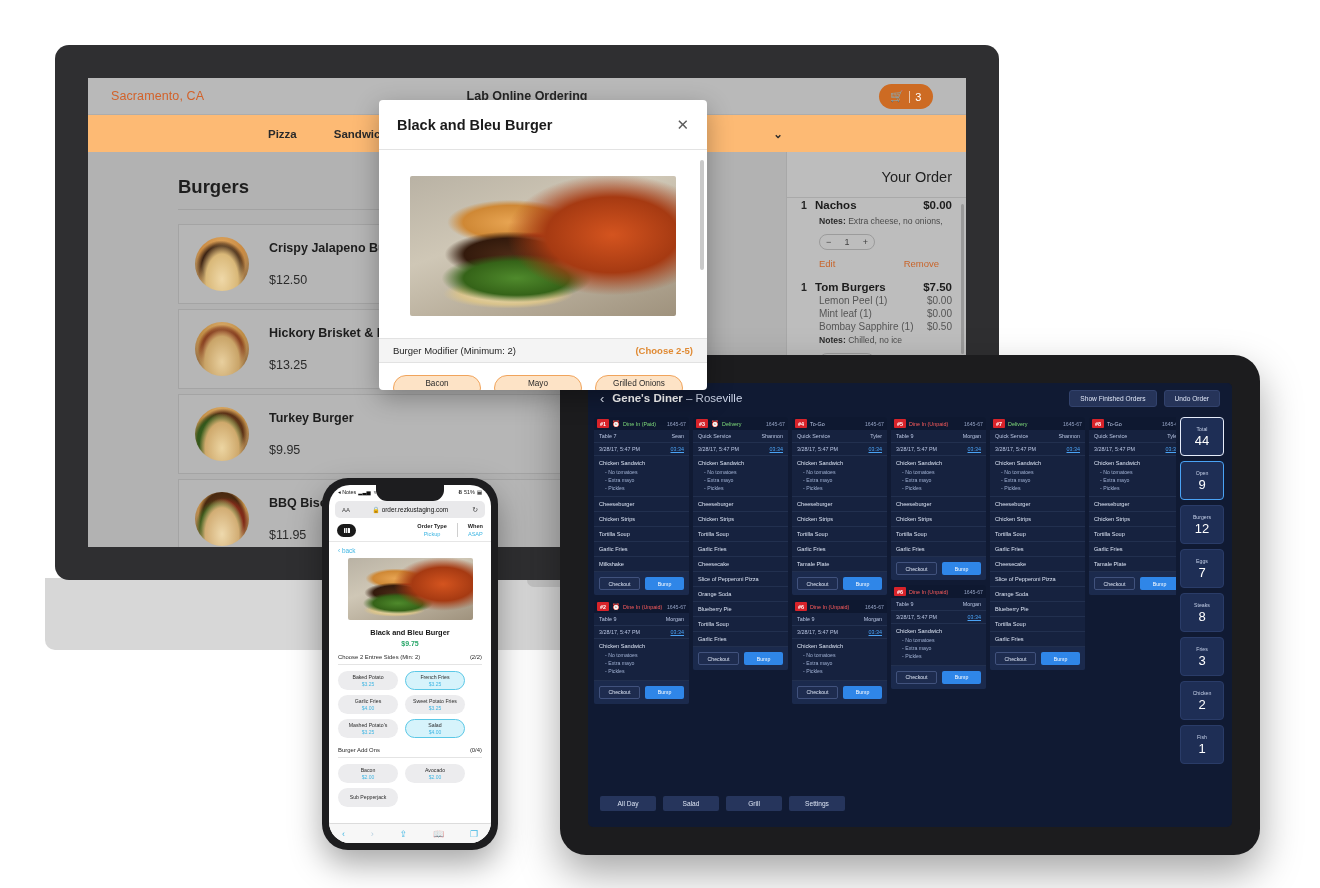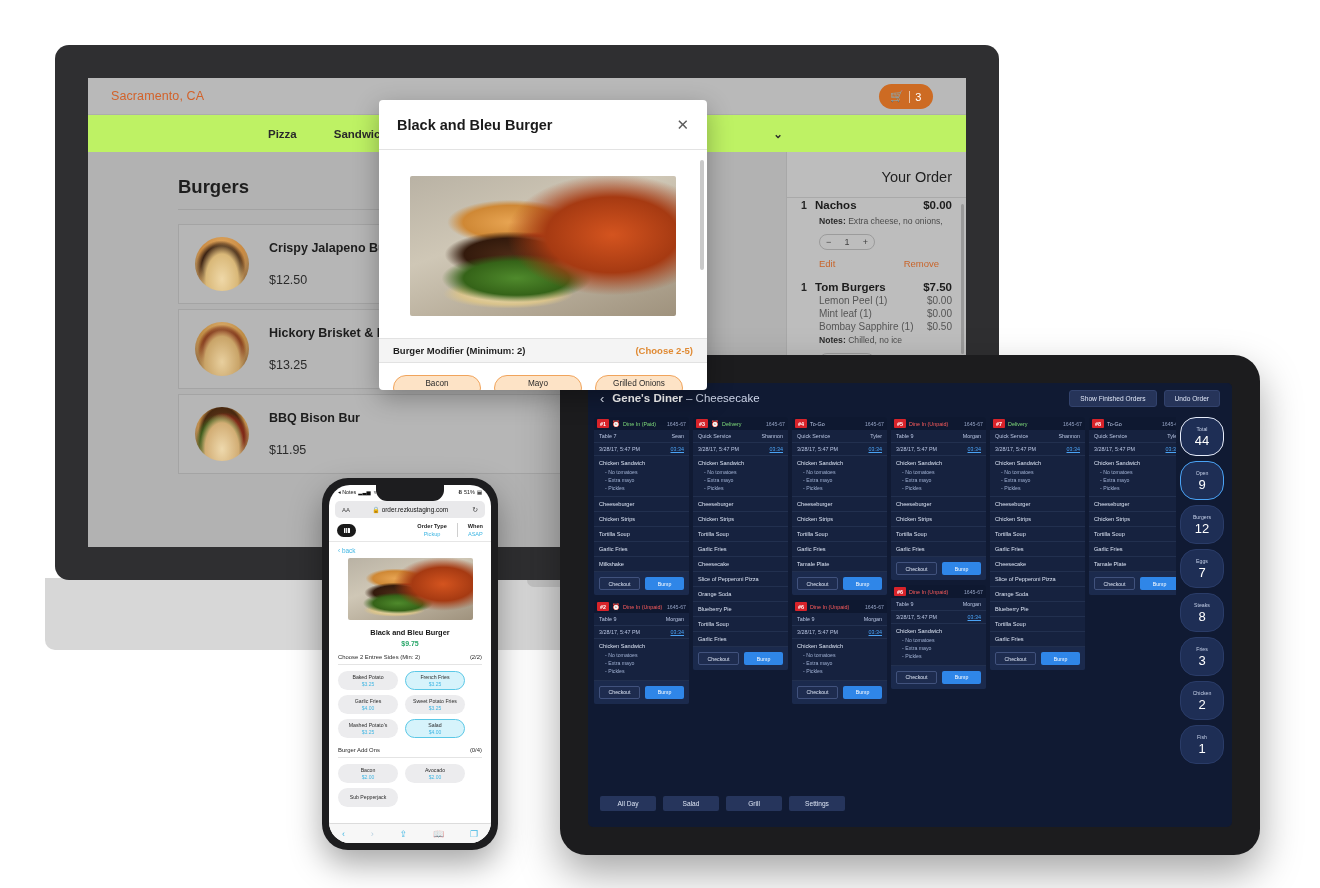--- a/index.html
+++ b/index.html
@@ -37,21 +37,21 @@
   .web-city{ position:absolute; left:23px; color:#d2622a; font-size:12.5px; letter-spacing:.1px;}
   .web-title{ position:absolute; left:0; right:0; text-align:center; font-size:12.5px; color:#262626; font-weight:600;}
   .cart-pill{
     position:absolute; right:33px; top:6px; width:54px; height:25px;
     background:#cd6b23; border-radius:13px; display:flex; align-items:center;
     justify-content:center; gap:5px; color:#fff; font-size:11px;
   }
   .cart-pill .divider{ width:1px; height:12px; background:rgba(255,255,255,.6);}
 
   .web-nav{
-    height:37px; background:#bef264; display:flex; align-items:center;
+    height:37px; background:#fdba74; display:flex; align-items:center;
     gap:37px; padding-left:180px; position:relative;
   }
   .web-nav span{ font-size:11.5px; font-weight:700; color:#2a2a2a; white-space:nowrap;}
   .nav-caret{ position:absolute; right:183px; font-size:10px; color:#3a3a3a;}
 
   .web-body{ display:flex; height:395px; }
   .web-main{ flex:1; position:relative; padding:24px 0 0 90px; background:#b2b2b2;}
   .web-h2{ font-size:18.5px; font-weight:700; color:#1e1e1e; margin-bottom:11px;}
   .web-rule{ width:500px; height:1px; background:#a2a2a2; margin-bottom:14px;}
   .menu-card{
@@ -97,21 +97,21 @@
   .modal-close{ font-size:15px; color:#5c5c5c; cursor:pointer; line-height:1;}
   .modal-body{ position:relative; height:240px; overflow:hidden;}
   .modal-img{
     margin:26px auto 0 auto; width:266px; height:140px; border-radius:2px; overflow:hidden; position:relative;
   }
   .mod-scroll{ position:absolute; right:3px; top:10px; width:4px; height:110px; background:#c9c9c9; border-radius:2px;}
   .mod-group{
     margin-top:22px; background:#f4f4f4; border-top:1px solid #e2e2e2; border-bottom:1px solid #e2e2e2;
     padding:6px 14px; display:flex; align-items:center;
   }
-  .mod-group-title{ font-size:9.5px; font-weight:700; color:#1f1f1f; flex:1;}
+  .mod-group-title{ font-size:9.5px; font-weight:400; color:#1f1f1f; flex:1;}
   .mod-group-hint{ font-size:9.5px; font-weight:700; color:#e08a33;}
   .mod-opts{ display:flex; flex-wrap:wrap; gap:9px 13px; padding:12px 14px;}
   .mod-opt{
     width:88px; height:26px; border-radius:14px; border:1px solid #dcdcdc; background:#fff;
     display:flex; flex-direction:column; align-items:center; justify-content:center; cursor:pointer;
   }
   .mod-opt.sel{ background:#fde3c6; border-color:#f0a45c;}
   .mod-opt .o-name{ font-size:8.2px; color:#2a2a2a; line-height:1.15;}
   .mod-opt .o-price{ font-size:8px; color:#d4802f; line-height:1.15;}
 
@@ -156,21 +156,21 @@
   .t-mods{ margin:3px 0 0 6px;}
   .t-mods div{ font-size:5.2px; color:#9fb0d2; line-height:1.5;}
   .t-line{ padding:4px 5px; border-bottom:1px solid #22304f; font-size:5.6px; color:#dbe3f3;}
   .t-btns{ display:flex; gap:5px; padding:5px; background:#1b2a4d;}
   .t-btn{ flex:1; height:13px; border-radius:2px; font-size:5.2px; display:flex; align-items:center; justify-content:center; cursor:pointer;}
   .t-btn.checkout{ background:#1e2c4f; border:1px solid #41527d; color:#dbe3f3;}
   .t-btn.bump{ background:#2f86e8; color:#fff;}
 
   .kds-stats{ width:46px; flex:none; display:flex; flex-direction:column; gap:5px; padding-right:2px;}
   .stat{
-    background:#1e2e55; border:1px solid #2a3c68; border-radius:16px; height:39px;
+    background:#1e2e55; border:1px solid #2a3c68; border-radius:4px; height:39px;
     display:flex; flex-direction:column; align-items:center; justify-content:center; cursor:pointer;
   }
   .stat.total{ border:1.5px solid #e6ecfa;}
   .stat.open{ border:1.5px solid #4aa3f5;}
   .stat .s-l{ font-size:5.2px; color:#c3cee6;}
   .stat .s-v{ font-size:13px; color:#fff; margin-top:1px;}
 
   .kds-foot{ height:40px; display:flex; align-items:center; gap:7px; padding-left:12px;}
   .kds-fbtn{
     background:#26355c; color:#dbe3f3; font-size:6.6px; width:56px; height:15px;
@@ -274,20 +274,21 @@
 
   <div class="laptop-base">
     <div class="laptop-base-notch"></div>
   </div>
 
   <div class="laptop-shell">
     <div class="laptop-screen">
 
       <div class="web-topbar">
         <div class="web-city">Sacramento, CA</div>
+        <div class="web-title">Lab Online Ordering</div>
         <div class="cart-pill">
           <span>🛒</span>
           <span class="divider"></span>
           <span>3</span>
         </div>
       </div>
 
       <div class="web-nav">
         <span>Pizza</span>
         <span>Sandwiches</span>
@@ -310,20 +311,27 @@
           </div>
 
           <div class="menu-card">
             <div class="menu-thumb burger2"></div>
             <div class="menu-info">
               <div class="menu-name">Hickory Brisket &amp; Bacon</div>
               <div class="menu-price">$13.25</div>
             </div>
           </div>
 
+          <div class="menu-card">
+            <div class="menu-thumb burger3"></div>
+            <div class="menu-info">
+              <div class="menu-name">Turkey Burger</div>
+              <div class="menu-price">$9.95</div>
+            </div>
+          </div>
 
           <div class="menu-card">
             <div class="menu-thumb burger4"></div>
             <div class="menu-info">
               <div class="menu-name">BBQ Bison Bur</div>
               <div class="menu-price">$11.95</div>
             </div>
           </div>
 
         </div>
@@ -417,21 +425,21 @@
       </div>
     </div>
   </div>
 
   <div class="tablet">
     <div class="tablet-screen">
 
       <div class="kds-head">
         <span class="kds-back">‹</span>
         <span class="kds-name">
-          <span>Gene's Diner</span><span class="loc"> – Cheesecake</span>
+          <span>Gene's Diner</span><span class="loc"> – Roseville</span>
         </span>
         <div class="kds-head-btns">
           <div class="kds-hbtn">Show Finished Orders</div>
           <div class="kds-hbtn">Undo Order</div>
         </div>
       </div>
 
       <div class="kds-body">
         <div class="kds-cols" id="kds-columns">
             <div class="kds-col">

